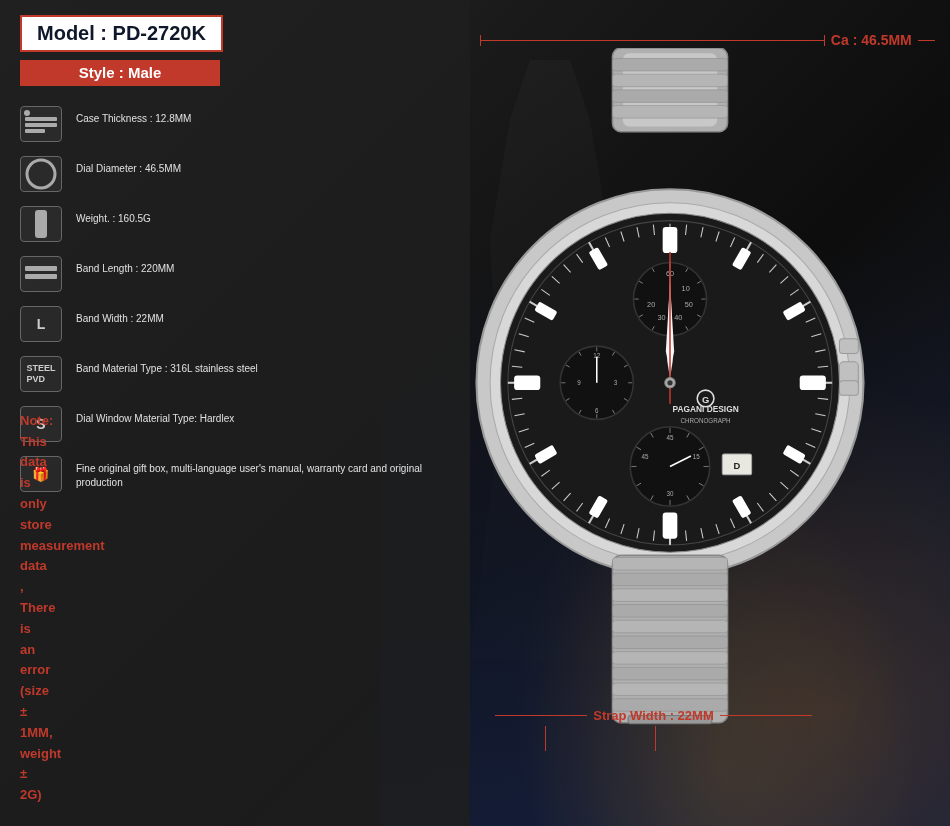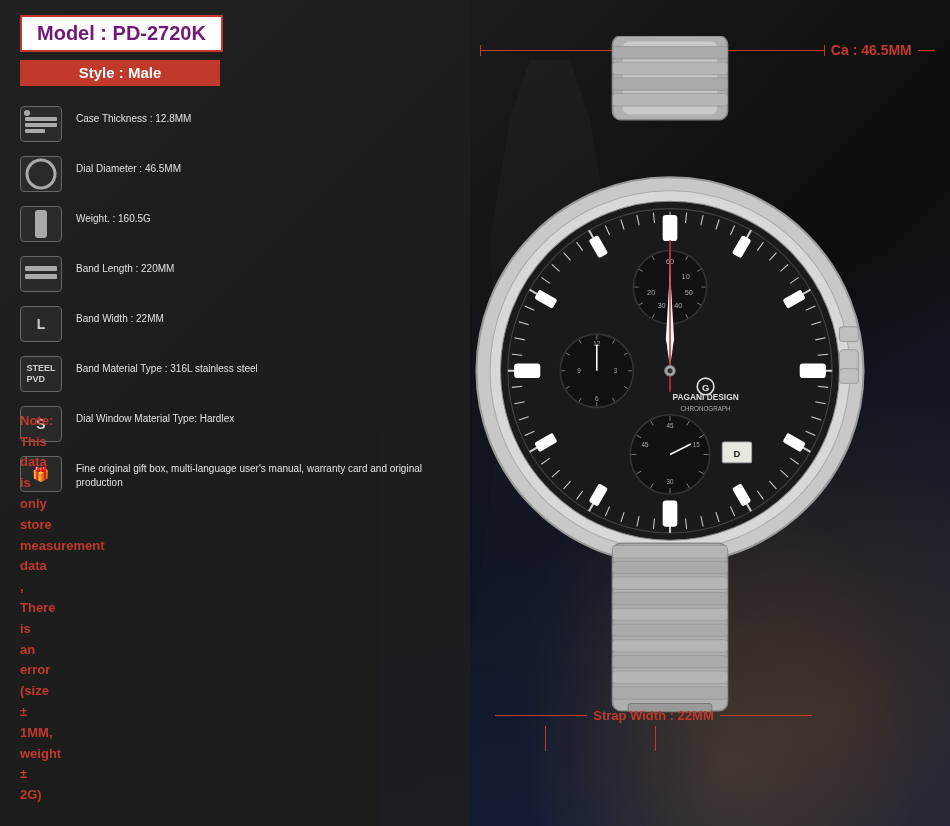--- a/index.html
+++ b/index.html
@@ -65,21 +65,21 @@
       border: 2px solid #c0392b;
       display: inline-block;
       padding: 5px 15px;
       margin-bottom: 8px;
       background: #fff;
     }
 
     .model-box span {
       font-size: 20px;
       font-weight: bold;
-      color: #701a75;
+      color: #0f172a;
     }
 
     
     .style-bar {
       background: #c0392b;
       padding: 4px 8px;
       margin-bottom: 20px;
       display: inline-block;
       width: 200px;
       text-align: center;
@@ -239,30 +239,30 @@
 
     <div class="note-section">
       <div class="note-text">Note: This data is only store measurement data ,</div>
       <div class="note-text">There is an error (size ± 1MM, weight ± 2G)</div>
     </div>
   </div>
 
   <div class="right-panel">
     <div class="man-silhouette"></div>
 
-    <div style="position:absolute;top:42px;left:40px;right:15px;display:flex;align-items:center;justify-content:flex-end;">
+    <div style="position:absolute;top:32px;left:40px;right:15px;display:flex;align-items:center;justify-content:flex-end;">
       <div style="flex:1;height:1px;background:#c0392b;position:relative;">
         <div style="position:absolute;top:-5px;left:0;width:1px;height:11px;background:#c0392b;"></div>
         <div style="position:absolute;top:-5px;right:0;width:1px;height:11px;background:#c0392b;"></div>
       </div>
       <div style="color:#c0392b;font-size:14px;font-weight:bold;white-space:nowrap;margin:0 6px;">Ca : 46.5MM</div>
       <div style="flex:0.05;height:1px;background:#c0392b;"></div>
     </div>
 
-    <div class="watch-svg-wrap" style="position:absolute;top:36px;left:20px;text-align:right;">
+    <div class="watch-svg-wrap" style="position:absolute;top:48px;left:20px;text-align:right;">
       <svg class="watch" viewBox="0 0 400 650" xmlns="http://www.w3.org/2000/svg">
 
         <rect x="145" y="0" width="110" height="80" rx="8" fill="#b0b0b0" stroke="#888" stroke-width="1.5"></rect>
         <rect x="155" y="5" width="90" height="70" rx="6" fill="#c8c8c8"></rect>
 
         <rect x="145" y="10" width="110" height="12" rx="3" fill="#aaa" stroke="#888" stroke-width="0.5"></rect>
         <rect x="145" y="25" width="110" height="12" rx="3" fill="#b5b5b5" stroke="#888" stroke-width="0.5"></rect>
         <rect x="145" y="40" width="110" height="12" rx="3" fill="#aaa" stroke="#888" stroke-width="0.5"></rect>
         <rect x="145" y="55" width="110" height="12" rx="3" fill="#b5b5b5" stroke="#888" stroke-width="0.5"></rect>
 

